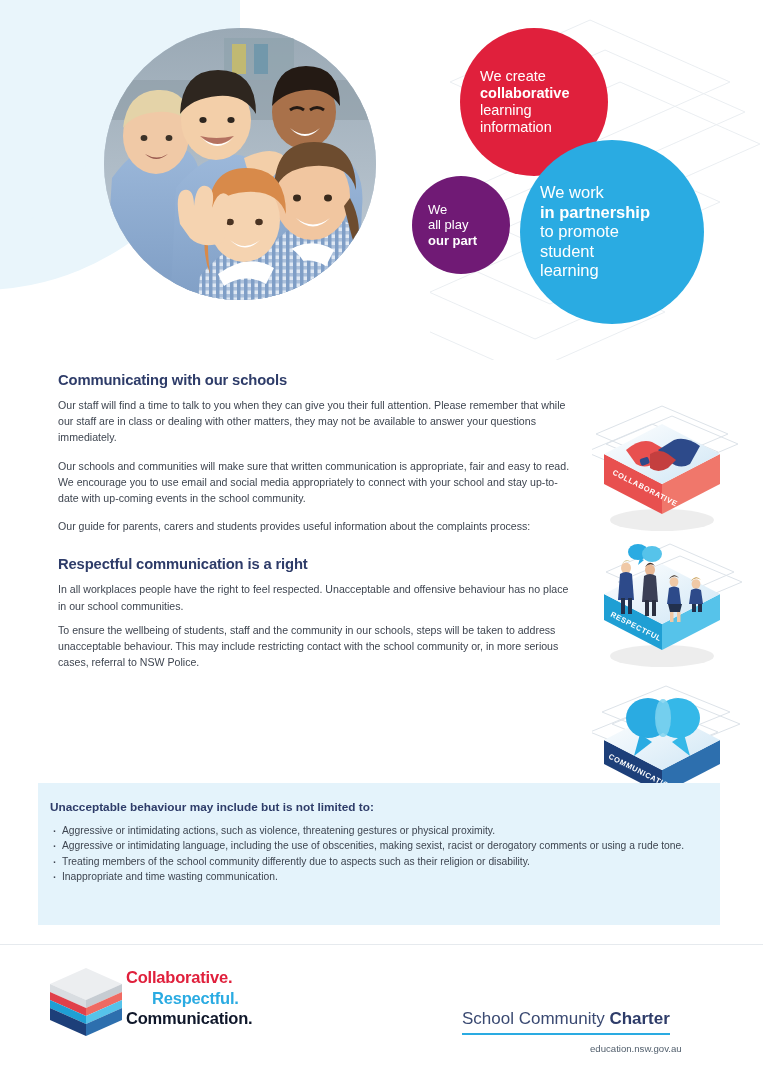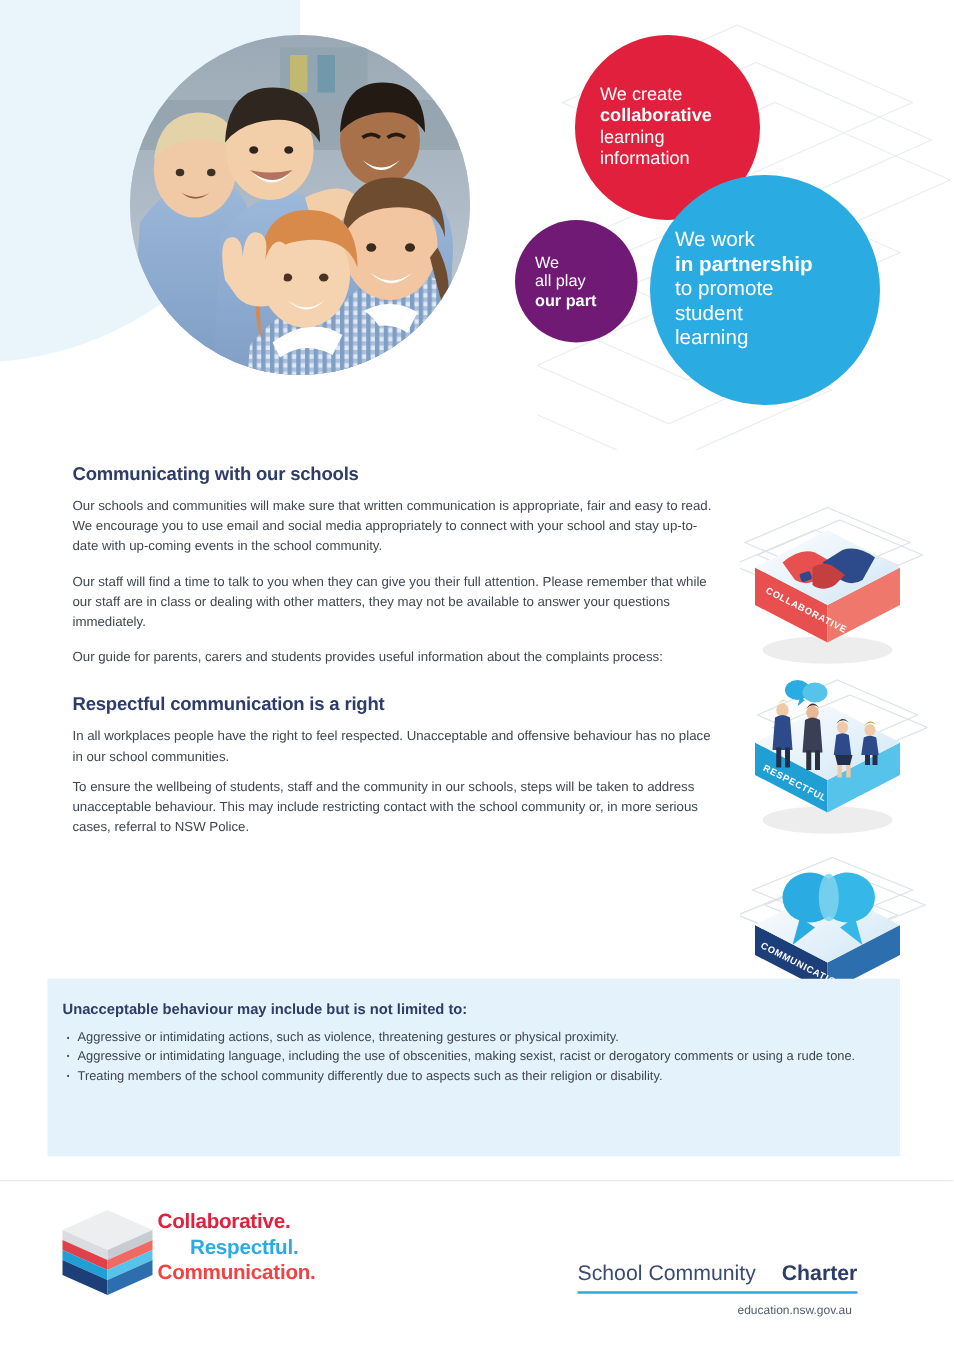--- a/index.html
+++ b/index.html
@@ -148,30 +148,30 @@
   }
   .logo-mark { position: absolute; left: 48px; top: 966px; width: 76px; height: 74px; }
   .logo-mark svg { display:block; }
   .logo-words {
     position: absolute; left: 126px; top: 967px;
     line-height: 20.5px;
   }
   .logo-words div { font-size: 16.5px; font-weight: 700; letter-spacing: -0.2px; }
   .lw-collab { color: #e0203c; }
   .lw-resp   { color: #2aabe2; margin-left: 26px; }
-  .lw-comm   { color: #ef4444; }
+  .lw-comm   { color: #0f172a; }
 
   .charter {
     position: absolute; left: 462px; top: 1009px;
     font-size: 17px; color: #3b4a72;
     padding-bottom: 4px;
     border-bottom: 2px solid #2aabe2;
     white-space: nowrap;
   }
-  .charter b { font-weight: 700; color: #2e3c69; margin-left: 16px; }
+  .charter b { font-weight: 700; color: #2e3c69; }
   .charter-url {
     position: absolute; left: 590px; top: 1043px;
     font-size: 9.6px; color: #53606e;
   }
 </style>
 </head>
 <body>
 
 <div id="page">
 
@@ -294,22 +294,22 @@
       <span>We work</span><br>
       <b>in partnership</b><br>
       <span>to promote</span><br>
       <span>student</span><br>
       <span>learning</span>
     </div>
   </div>
 
   <div class="content">
     <h2 class="section-head">Communicating with our schools</h2>
+    <p class="body">Our staff will find a time to talk to you when they can give you their full attention. Please remember that while our staff are in class or dealing with other matters, they may not be available to answer your questions immediately.</p>
     <p class="body">Our schools and communities will make sure that written communication is appropriate, fair and easy to read. We encourage you to use email and social media appropriately to connect with your school and stay up-to-date with up-coming events in the school community.</p>
-    <p class="body">Our staff will find a time to talk to you when they can give you their full attention. Please remember that while our staff are in class or dealing with other matters, they may not be available to answer your questions immediately.</p>
     <p class="body tight">Our guide for parents, carers and students provides useful information about the complaints process:</p>
 
     <div class="gap"></div>
 
     <h2 class="section-head">Respectful communication is a right</h2>
     <p class="body tight">In all workplaces people have the right to feel respected.  Unacceptable and offensive behaviour has no place in our school communities.</p>
     <p class="body">To ensure the wellbeing of students, staff and the community in our schools, steps will be taken to address unacceptable behaviour. This may include restricting contact with the school community or, in more serious cases, referral to NSW Police.</p>
   </div>
 
   <div class="iso" id="iso-collab">
@@ -422,20 +422,21 @@
       <text x="16" y="76" fill="#ffffff" font-family="Liberation Sans, sans-serif" font-size="7.5" font-weight="700" letter-spacing="0.6" transform="rotate(27 16 76)">COMMUNICATION</text>
     </svg>
   </div>
 
   <div class="callout">
     <h3>Unacceptable behaviour may include but is not limited to:</h3>
     <ul>
       <li>Aggressive or intimidating actions, such as violence, threatening gestures or physical proximity.</li>
       <li>Aggressive or intimidating language, including the use of obscenities, making sexist, racist or derogatory comments or using a rude tone.</li>
       <li>Treating members of the school community differently due to aspects such as their religion or disability.</li>
+      <li>Inappropriate and time wasting communication.</li>
     </ul>
   </div>
 
   <div class="footer-rule"></div>
 
   <div class="logo-mark">
     <svg width="76" height="74" viewBox="0 0 76 74">
       <path d="M38 2 L74 18 L38 34 L2 18 Z" fill="#eceef0"></path>
       <path d="M2 18 L38 34 L38 42 L2 26 Z" fill="#d9dde1"></path>
       <path d="M74 18 L38 34 L38 42 L74 26 Z" fill="#c6ccd2"></path>

